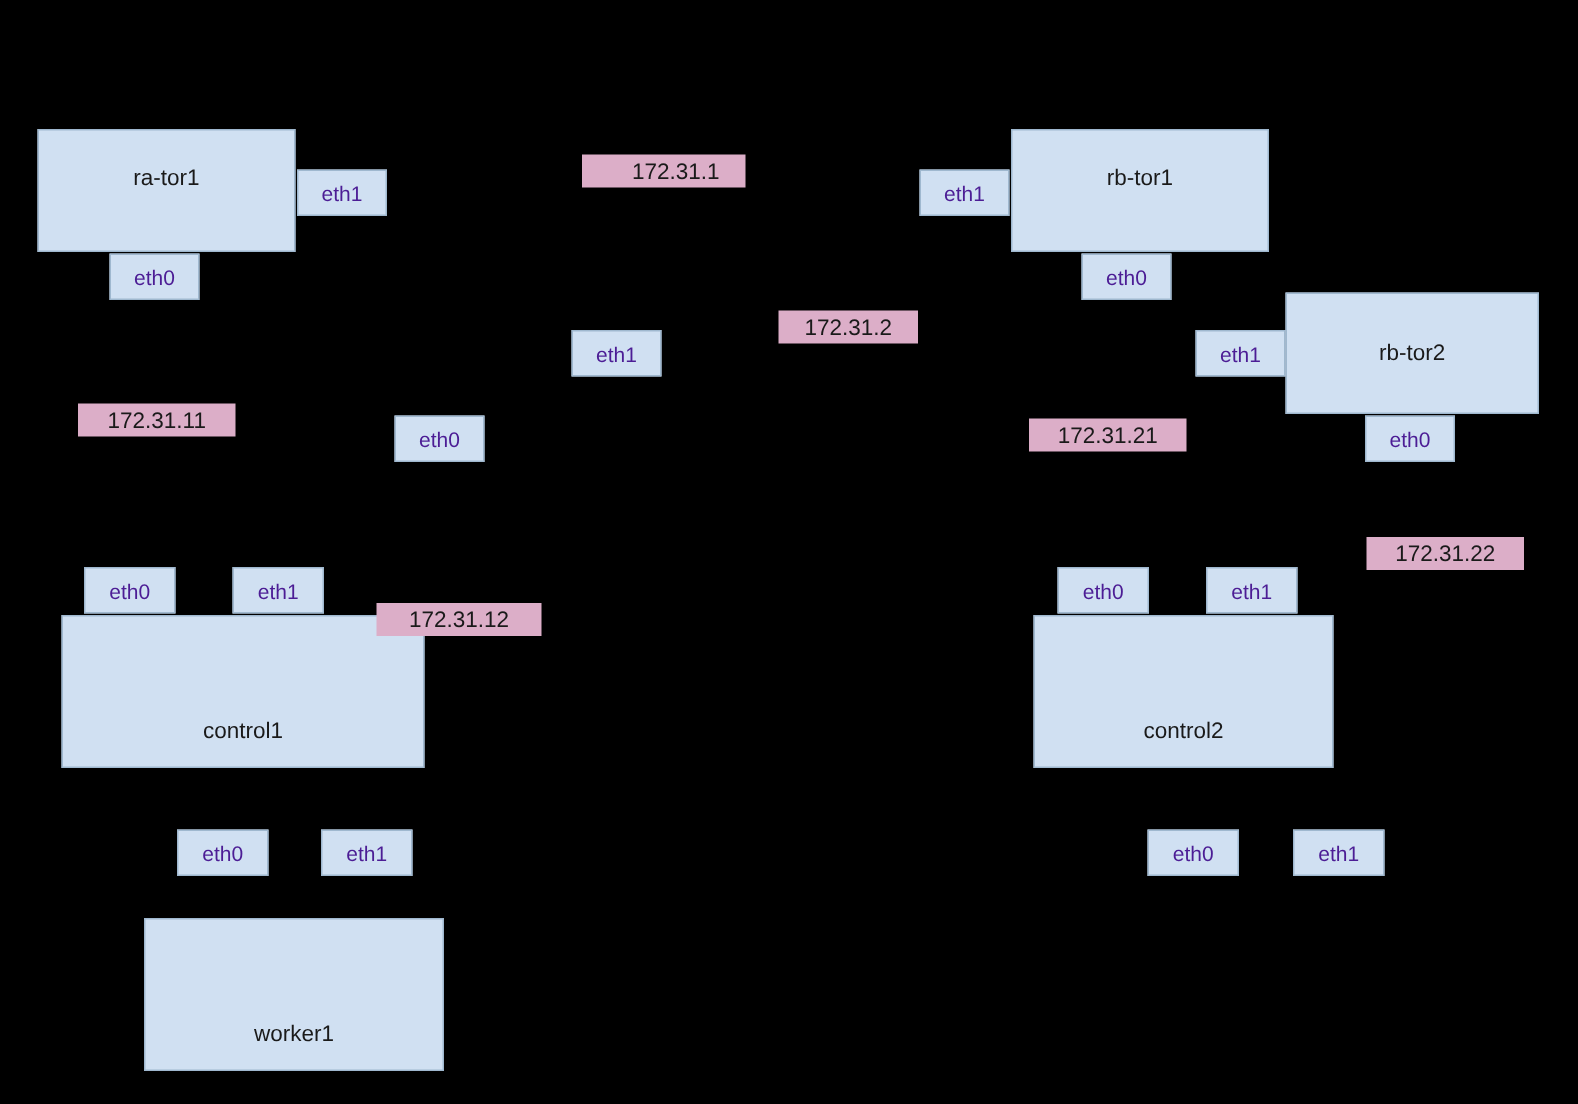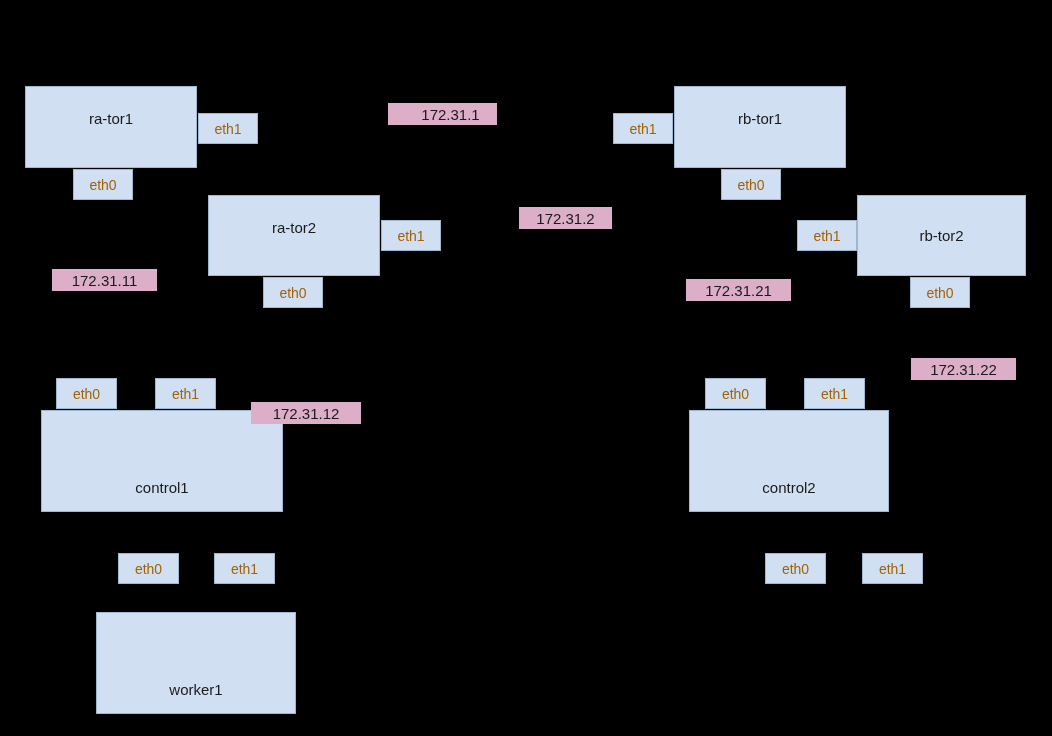--- a/index.html
+++ b/index.html
@@ -41,21 +41,21 @@
     position: absolute;
     box-sizing: border-box;
     background: #d0e0f2;
     border: 1px solid #9fb8cf;
     display: flex;
     align-items: center;
     justify-content: center;
   }
   .iface-label {
     font-size: 14px;
-    color: #a16207;
+    color: #4c1d95;
     line-height: 1;
     white-space: nowrap;
   }
   
   .subnet {
     position: absolute;
     box-sizing: border-box;
     background: #dcaec8;
     display: flex;
     align-items: center;
@@ -67,23 +67,20 @@
     line-height: 1;
     white-space: nowrap;
   }
 </style>
 </head>
 <body>
 
 <div id="canvas">
     <div class="node " style="left: 25px; top: 86px; width: 172px; height: 82px; align-items: flex-start; padding-top: 24px;">
       <span class="node-label">ra-tor1</span>
-    </div>
-    <div class="node " style="left: 208px; top: 195px; width: 172px; height: 81px; align-items: flex-start; padding-top: 24px;">
-      <span class="node-label">ra-tor2</span>
     </div>
     <div class="node " style="left: 674px; top: 86px; width: 172px; height: 82px; align-items: flex-start; padding-top: 24px;">
       <span class="node-label">rb-tor1</span>
     </div>
     <div class="node " style="left: 857px; top: 195px; width: 169px; height: 81px; align-items: flex-start; padding-top: 32px;">
       <span class="node-label">rb-tor2</span>
     </div>
     <div class="node bottom-label" style="left: 41px; top: 410px; width: 242px; height: 102px;">
       <span class="node-label">control1</span>
     </div>

